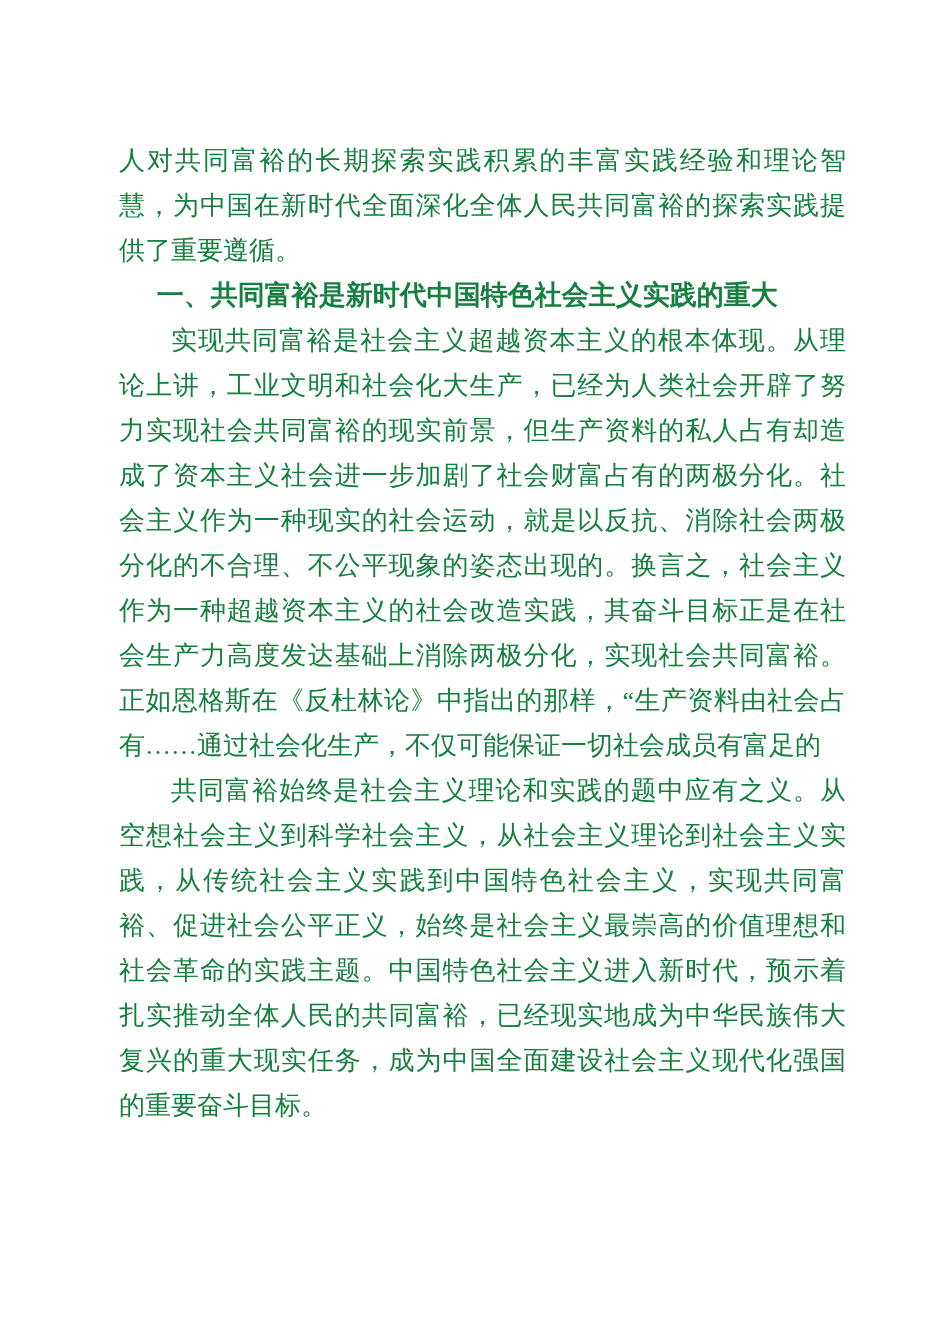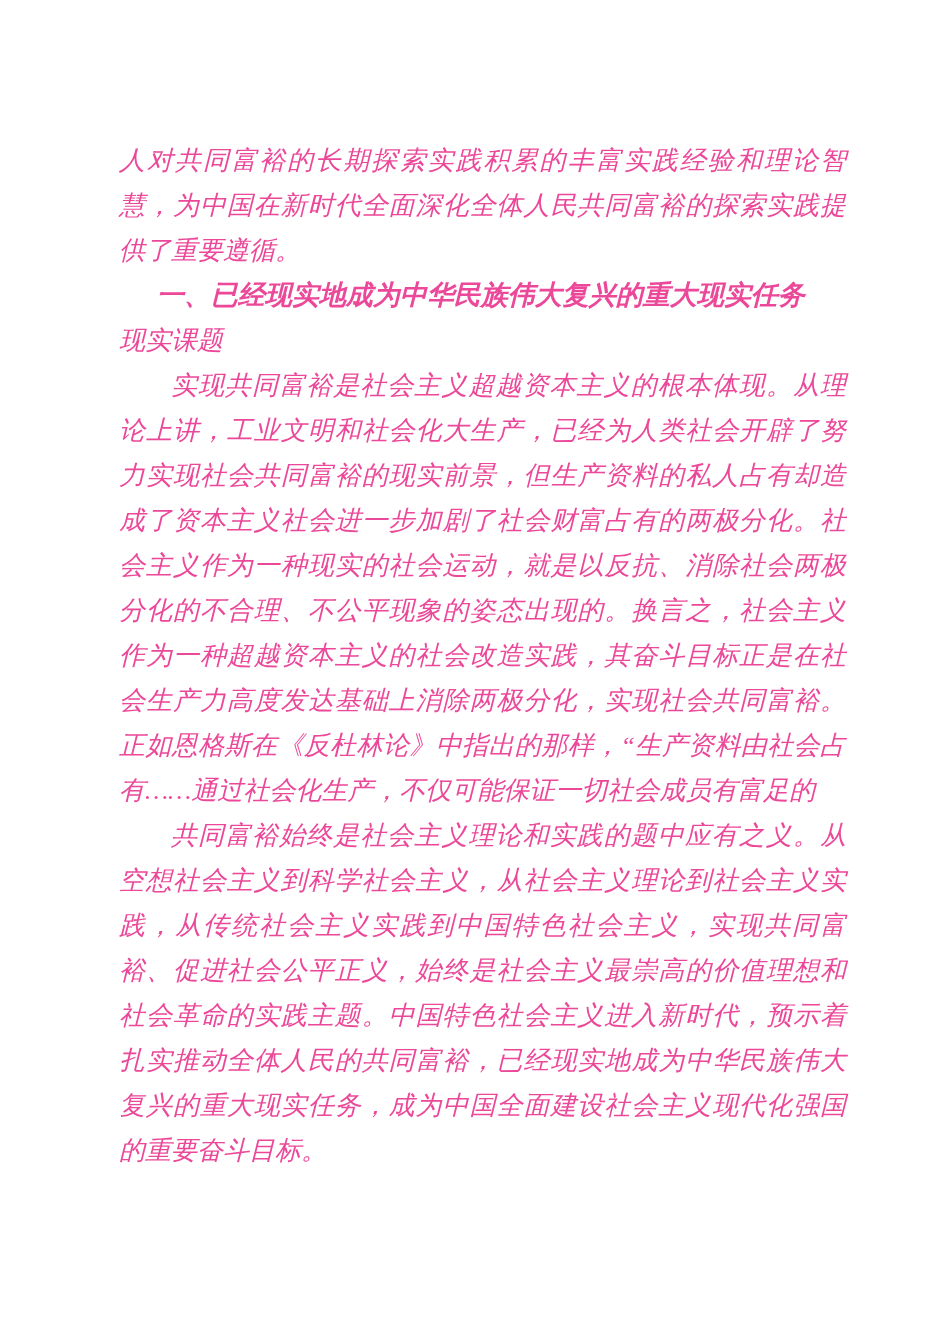--- a/index.html
+++ b/index.html
@@ -15,23 +15,22 @@
     overflow: hidden;
   }
   .content {
     position: absolute;
     left: 119px;
     top: 138px;
     width: 727px;
     font-family: "Liberation Serif", serif;
     font-size: 26px;
     line-height: 45px;
-    color: #ec4899;
+    color: #15803d;
     letter-spacing: 0;
-    font-style: italic;
   }
   .content p {
     margin: 0;
     text-align: justify;
     text-justify: inter-ideograph;
   }
   p.no-indent {
     text-indent: 0;
   }
   p.indent {
@@ -52,22 +51,21 @@
   }
 </style>
 </head>
 <body>
 
 <div class="page">
   <div class="content">
 
     <p class="no-indent">人对共同富裕的长期探索实践积累的丰富实践经验和理论智慧，为中国在新时代全面深化全体人民共同富裕的探索实践提供了重要遵循。</p>
 
-    <p class="heading-bold">一、已经现实地成为中华民族伟大复兴的重大现实任务</p>
+    <p class="heading-bold">一、共同富裕是新时代中国特色社会主义实践的重大</p>
 
-    <p class="heading-tail no-indent">现实课题</p>
 
     <p class="indent">实现共同富裕是社会主义超越资本主义的根本体现。从理论上讲，工业文明和社会化大生产，已经为人类社会开辟了努力实现社会共同富裕的现实前景，但生产资料的私人占有却造成了资本主义社会进一步加剧了社会财富占有的两极分化。社会主义作为一种现实的社会运动，就是以反抗、消除社会两极分化的不合理、不公平现象的姿态出现的。换言之，社会主义作为一种超越资本主义的社会改造实践，其奋斗目标正是在社会生产力高度发达基础上消除两极分化，实现社会共同富裕。正如恩格斯在《反杜林论》中指出的那样，“生产资料由社会占有……通过社会化生产，不仅可能保证一切社会成员有富足的</p>
 
     <p class="indent">共同富裕始终是社会主义理论和实践的题中应有之义。从空想社会主义到科学社会主义，从社会主义理论到社会主义实践，从传统社会主义实践到中国特色社会主义，实现共同富裕、促进社会公平正义，始终是社会主义最崇高的价值理想和社会革命的实践主题。中国特色社会主义进入新时代，预示着扎实推动全体人民的共同富裕，已经现实地成为中华民族伟大复兴的重大现实任务，成为中国全面建设社会主义现代化强国的重要奋斗目标。</p>
 
   </div>
 </div>
 
 </body></html>

